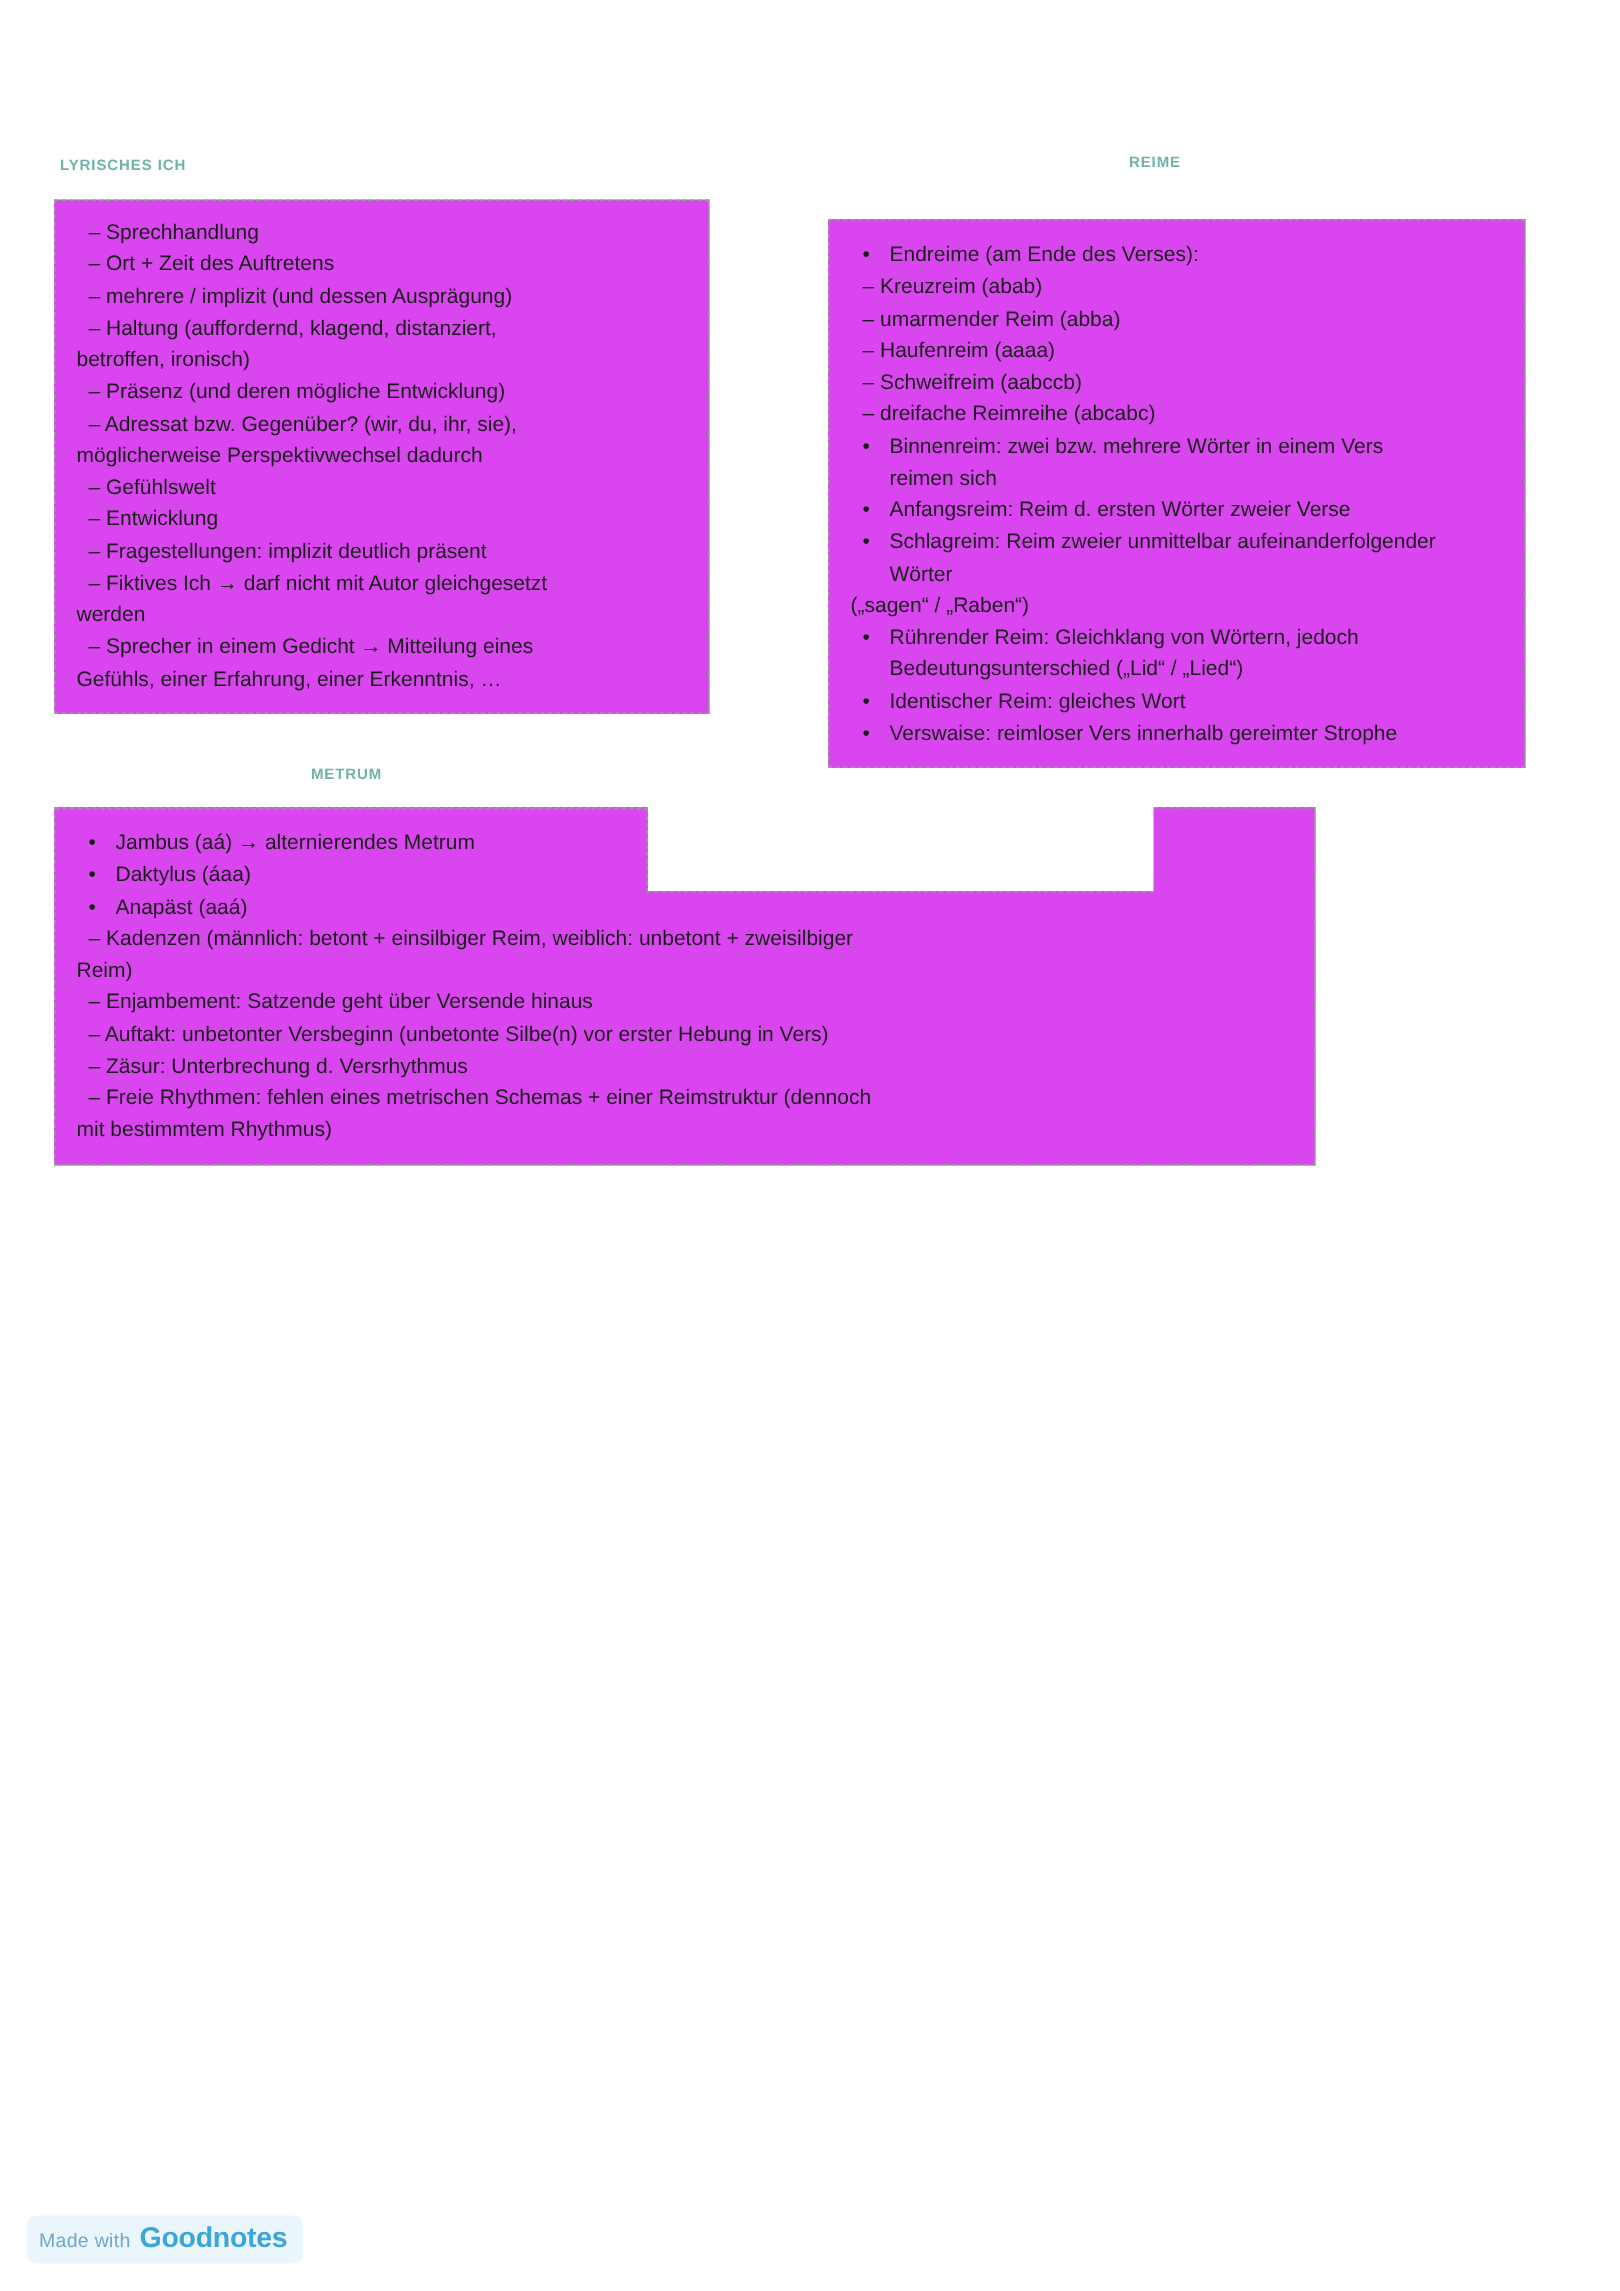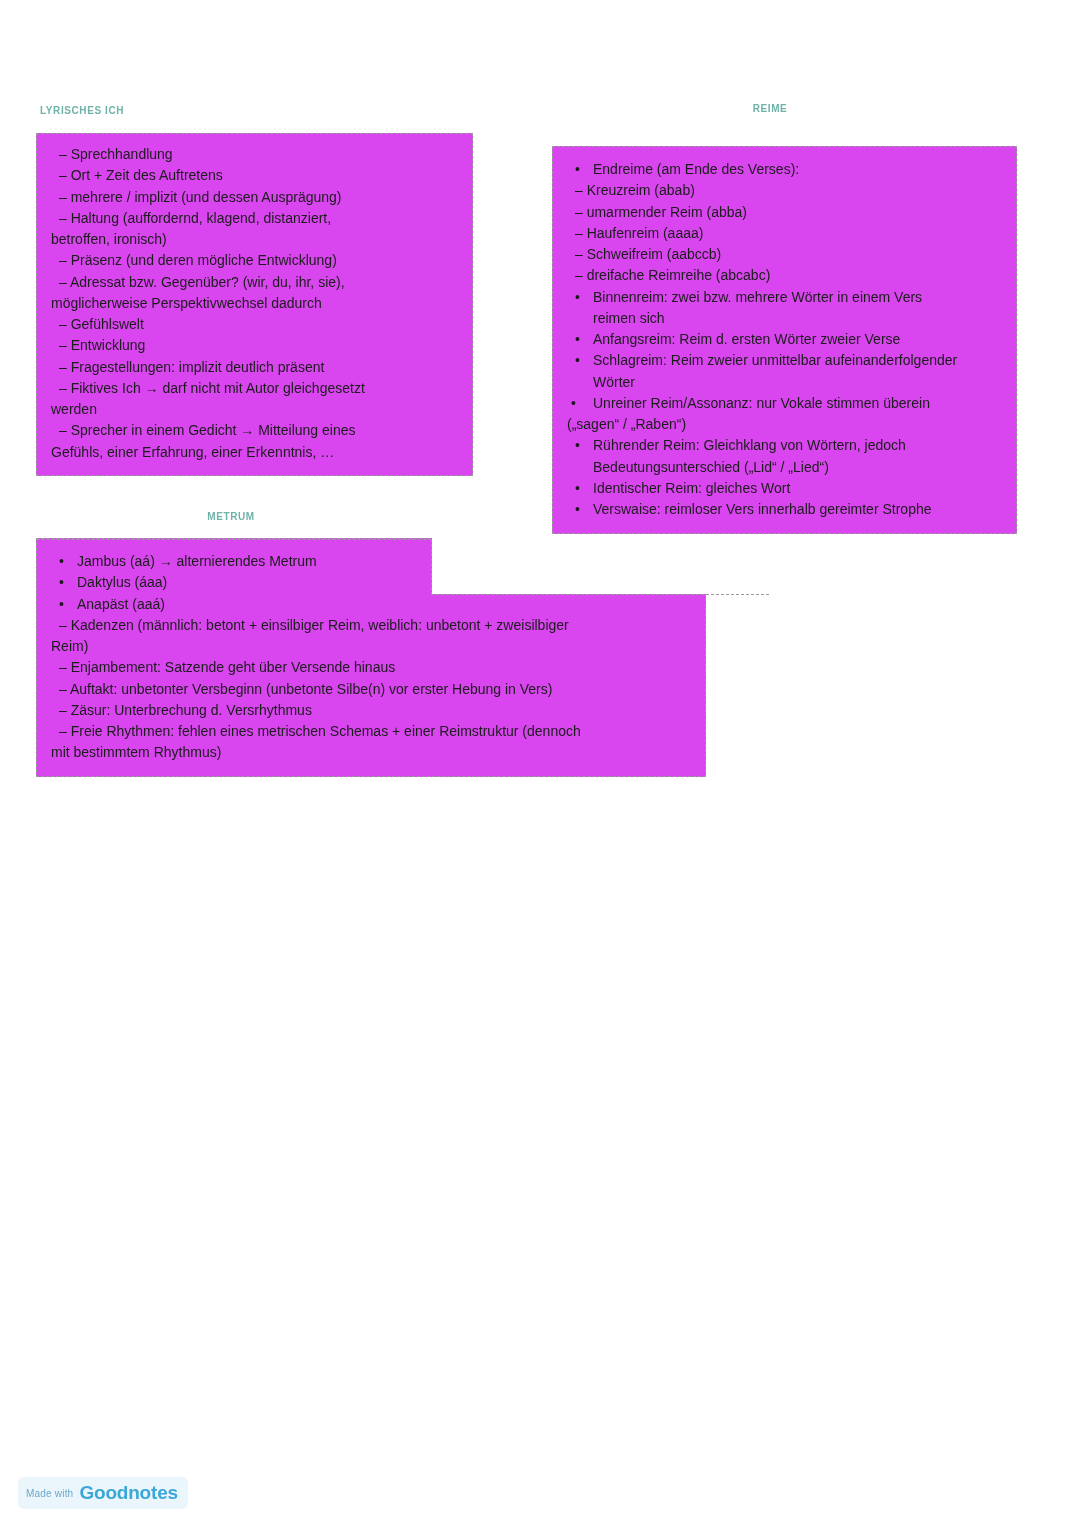--- a/index.html
+++ b/index.html
@@ -102,21 +102,21 @@
   #metrum-title {
     position: absolute;
     left: 36px;
     top: 511px;
     width: 390px;
   }
   #metrum-box {
     position: absolute;
     left: 36px;
     top: 538px;
-    width: 670px;
+    width: 841px;
     padding-top: 12px;
   }
   
   #metrum-box .notch-cover {
     position: absolute;
     left: 395px;
     top: -1px;
     width: 337px;
     height: 56px;
     background: #ffffff;
@@ -152,21 +152,21 @@
     left: 18px;
     bottom: 18px;
     display: flex;
     align-items: center;
     gap: 6px;
     background: #eaf6fb;
     border-radius: 6px;
     padding: 5px 10px 5px 8px;
   }
   #goodnotes-badge .made-with {
-    font-size: 10px;
+    font-size: 13px;
     color: #6fa8c8;
     letter-spacing: 0.2px;
   }
   #goodnotes-badge .gn-word {
     font-size: 19px;
     color: #3aa7d8;
     font-weight: bold;
     letter-spacing: -0.2px;
   }
 </style>
@@ -205,21 +205,20 @@
         <div class="line dash">– Kreuzreim (abab)</div>
         <div class="line dash">– umarmender Reim (abba)</div>
         <div class="line dash">– Haufenreim (aaaa)</div>
         <div class="line dash">– Schweifreim (aabccb)</div>
         <div class="line dash">– dreifache Reimreihe (abcabc)</div>
         <div class="line bullet">Binnenreim: zwei bzw. mehrere Wörter in einem Vers</div>
         <div class="line cont">reimen sich</div>
         <div class="line bullet">Anfangsreim: Reim d. ersten Wörter zweier Verse</div>
         <div class="line bullet">Schlagreim: Reim zweier unmittelbar aufeinanderfolgender</div>
         <div class="line cont">Wörter</div>
-        <div class="line bullet2">Unreiner Reim/Assonanz: nur Vokale stimmen überein</div>
         <div class="line ">(„sagen“ / „Raben“)</div>
         <div class="line bullet">Rührender Reim: Gleichklang von Wörtern, jedoch</div>
         <div class="line cont">Bedeutungsunterschied („Lid“ / „Lied“)</div>
         <div class="line bullet">Identischer Reim: gleiches Wort</div>
         <div class="line bullet">Verswaise: reimloser Vers innerhalb gereimter Strophe</div>
       </div>
   </div>
 
   <div class="section-title" id="metrum-title">METRUM</div>
 

